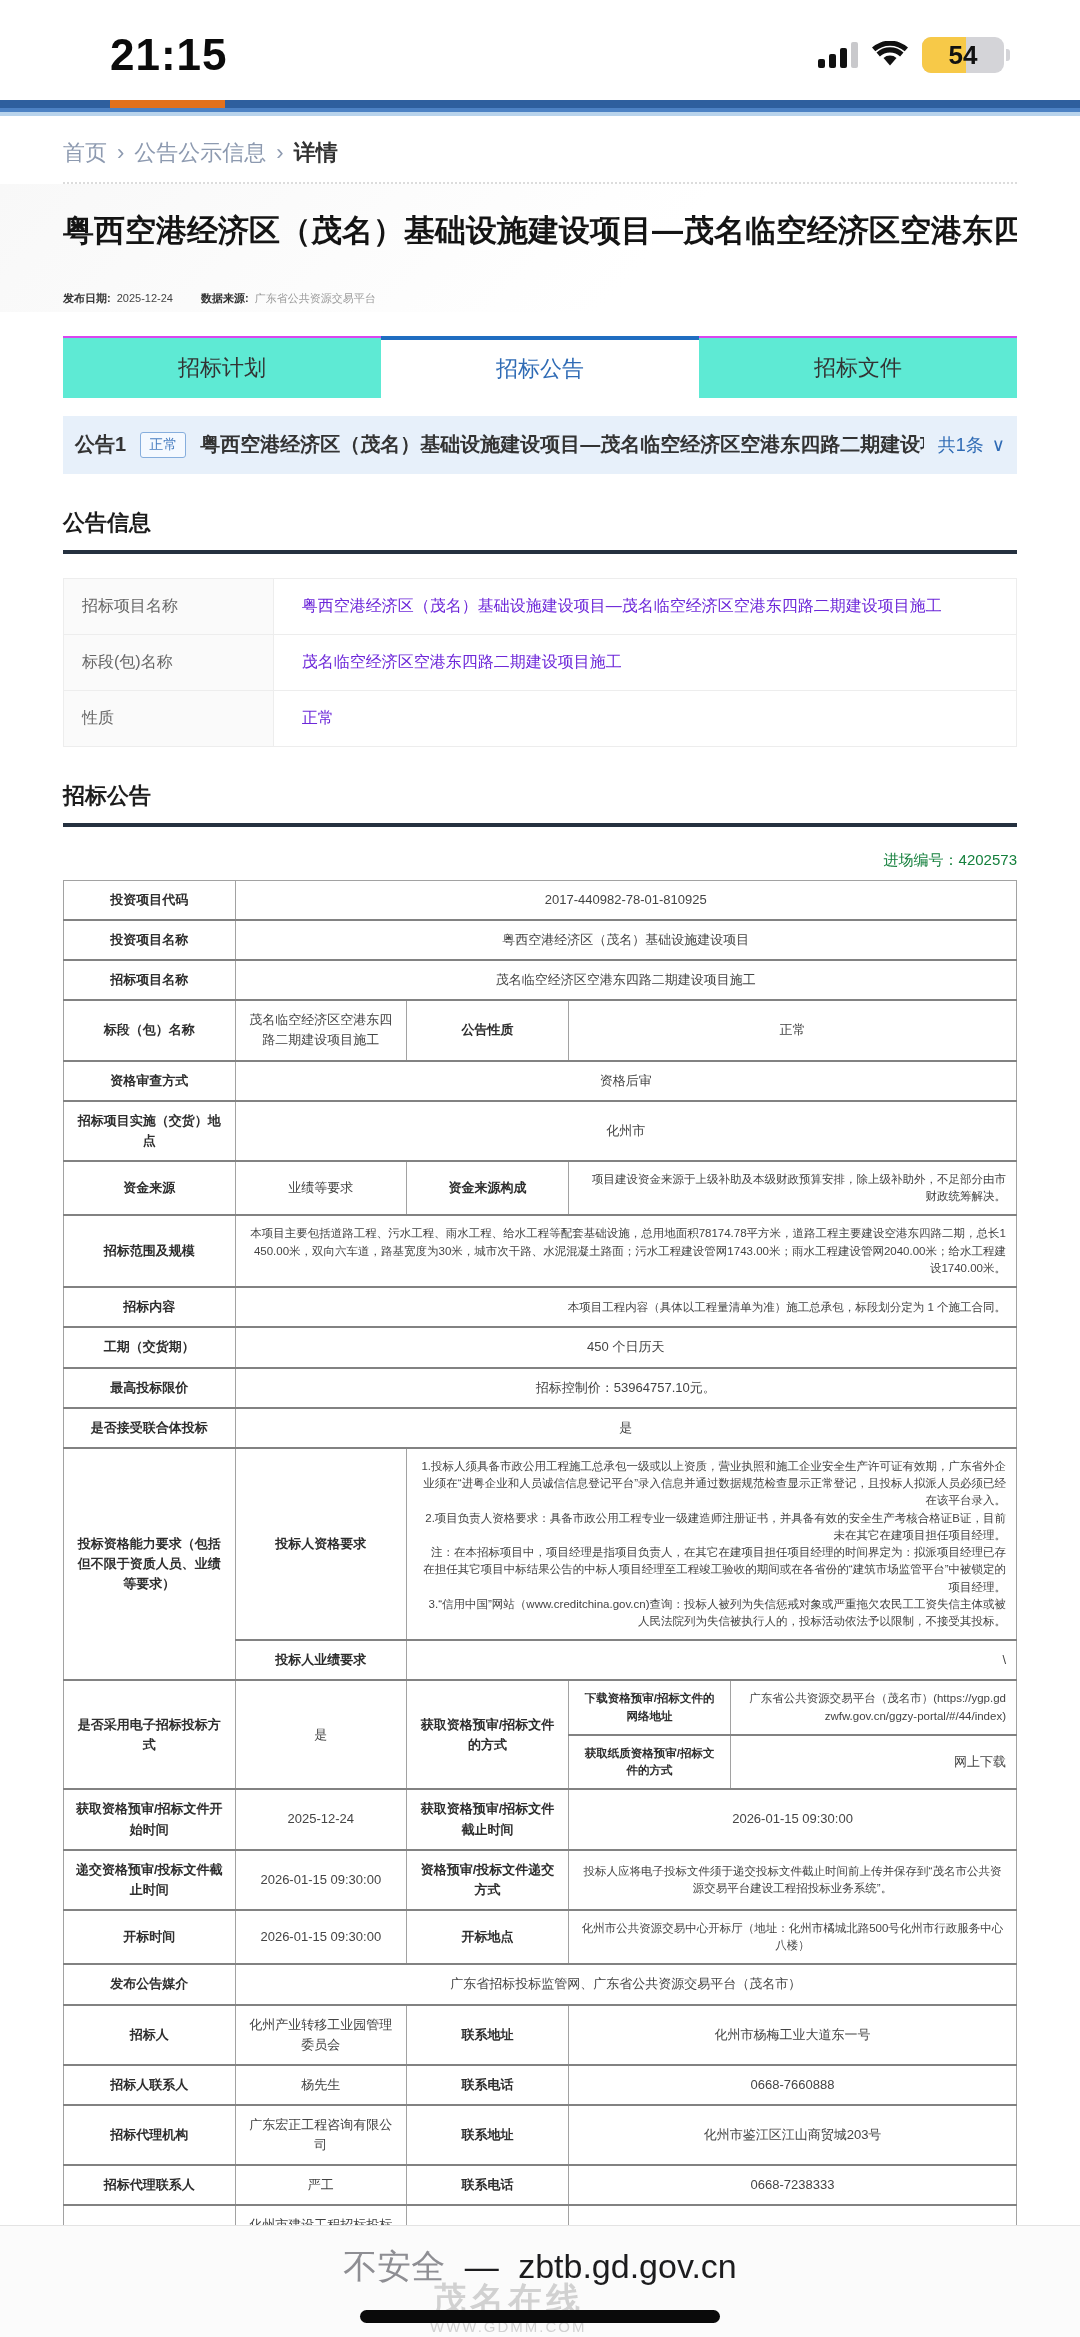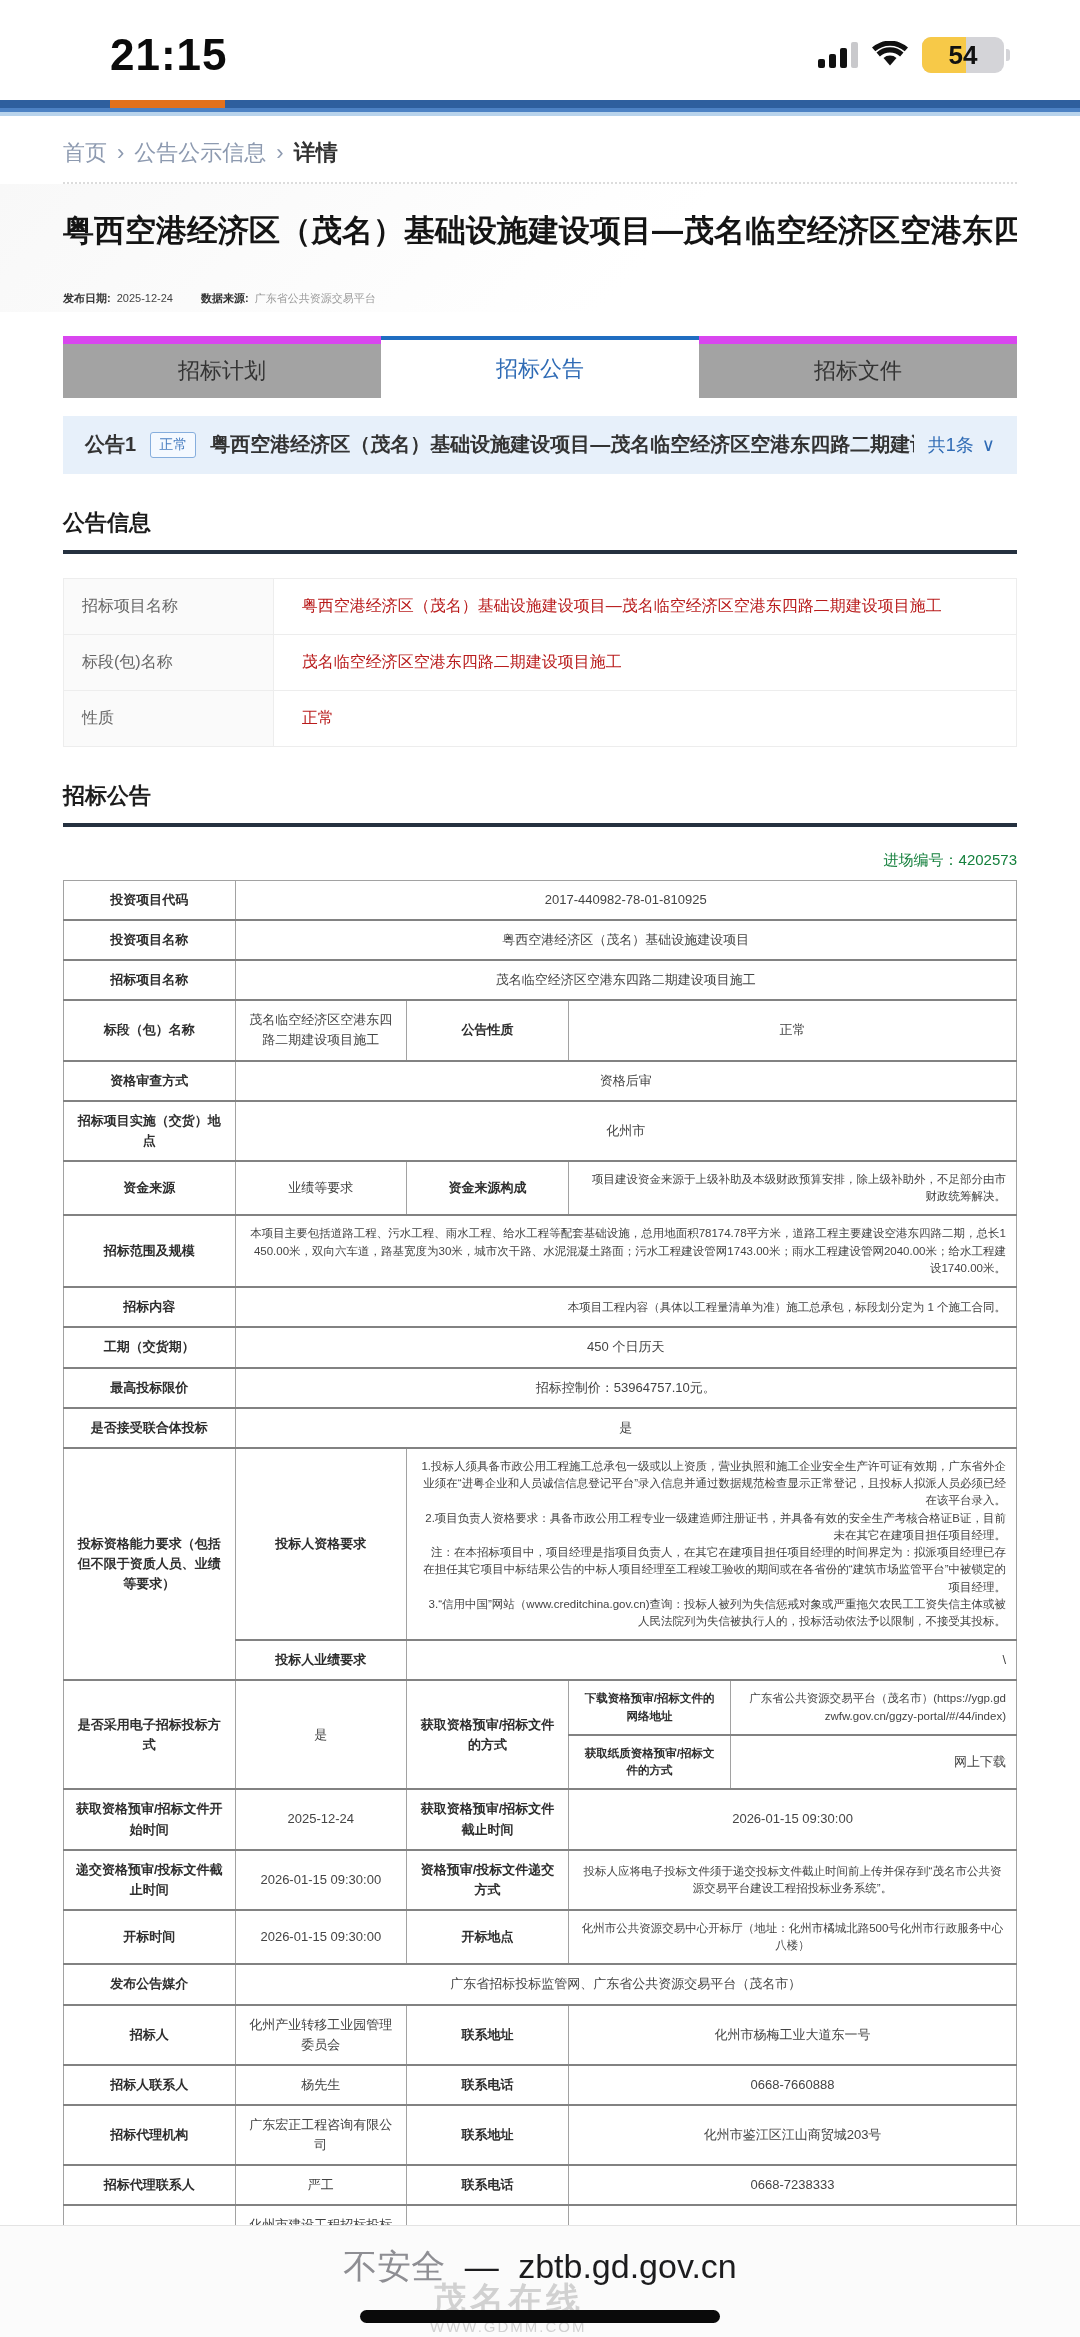--- a/index.html
+++ b/index.html
@@ -31,36 +31,36 @@
   .breadcrumb .current { color:#333; font-weight:700; }
   .dotted { border-bottom:2px dotted #dcdcdc; margin-top:14px; }
   .doc-header { background:linear-gradient(135deg,#f8f8f8 0%,#ffffff 60%); margin:0 -63px; padding:26px 63px 6px 63px; }
   .doc-title { font-size:31px; font-weight:700; color:#141414; white-space:nowrap; overflow:hidden; line-height:1.35; }
   .doc-meta { margin-top:39px; font-size:11px; display:flex; gap:28px; }
   .doc-meta b { color:#333; }
   .doc-meta .v { color:#444; margin-left:6px; }
   .doc-meta .src { color:#9a9a9a; margin-left:6px; }
   
   .tabs { display:flex; margin-top:24px; }
-  .tab { flex:1; height:62px; display:flex; align-items:center; justify-content:center; font-size:22px; background:#a3a3a3; color:#333; border-top:8px solid #d946ef; cursor:pointer; }
+  .tab { flex:1; height:62px; display:flex; align-items:center; justify-content:center; font-size:22px; background:#5eead4; color:#333; border-top:2px solid #d946ef; cursor:pointer; }
   .tab.active { background:#ffffff; color:#2f6bb5; border-top:4px solid #1f6dc1; font-weight:400; }
   
-  .notice-bar { margin-top:18px; background:#e7f0fa; height:58px; display:flex; align-items:center; padding:0 22px;justify-content:space-between; }
+  .notice-bar { margin-top:18px; background:#e7f0fa; height:58px; display:flex; align-items:center; padding:0 12px;justify-content:space-between; }
   .notice-bar .idx { font-size:20px; font-weight:700; color:#333; }
   .badge { border:1px solid #86aedd; color:#4a7fc1; background:#f4f9ff; font-size:14px; padding:3px 8px; border-radius:3px; margin:0 14px; }
   .notice-bar .ttl { font-size:20px; font-weight:700; color:#333; white-space:nowrap; overflow:hidden; flex:1; }
   .notice-bar .count { color:#2f6bb5; font-size:18px; margin-left:14px; white-space:nowrap; }
   .notice-bar .chev { color:#2f6bb5; font-size:18px; margin-left:8px; }
   
   .sec-head { margin-top:34px; font-size:22px; font-weight:700; color:#1d1d1d; padding-bottom:12px; border-bottom:4px solid #25313f; }
   
   .info-table { width:100%; border-collapse:collapse; margin-top:24px; font-size:16px; }
   .info-table td { border:1px solid #ededed; padding:17px 18px; }
   .info-table .lb { width:22%; background:#fafafa; color:#666; }
-  .info-table .vl { color:#b91c1c; padding-left:28px; }
+  .info-table .vl { color:#6d28d9; padding-left:28px; }
   
   .entry-line { margin-top:24px; text-align:right; font-size:15px; color:#15803d; }
   
   .t-table { width:100%; border-collapse:collapse; margin-top:10px; font-size:13px; table-layout:fixed; }
   .t-table td { border:1px solid #a2a2a2; padding:9px 10px; vertical-align:middle; text-align:center; color:#444; line-height:1.55; word-break:break-all; }
   .t-table tr { border-bottom:2px solid #828282; }
   .t-table .lb { font-weight:700; color:#2e2e2e; }
   .t-table .left { text-align:right; padding-left:14px; }
   .t-table .small { font-size:11.5px; line-height:1.5; }
   .t-table p { margin:0; }

